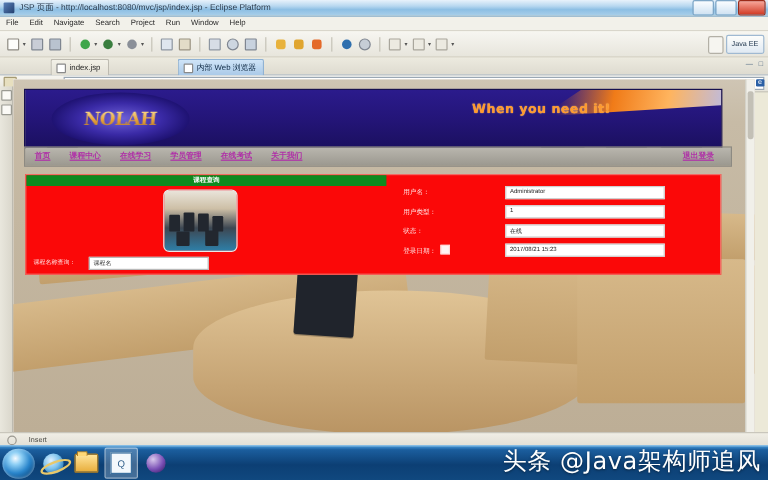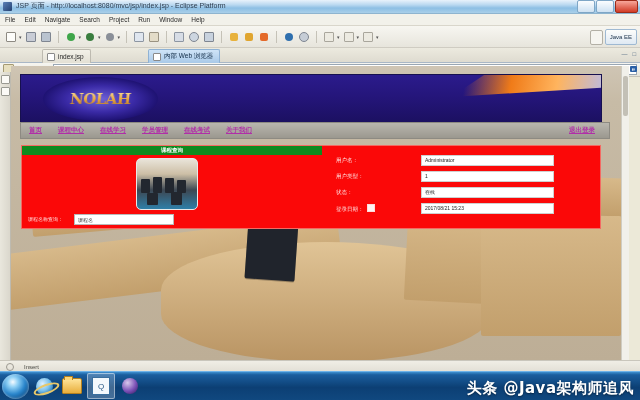--- a/index.html
+++ b/index.html
@@ -31,23 +31,23 @@
   .fold-ico{width:18px;height:14px;background:linear-gradient(180deg,#ffe49a,#e8ae3c);
     border:1px solid #b4801f;border-radius:2px 2px 1px 1px;position:relative;}
   .fold-ico:before{content:"";position:absolute;left:1px;top:-3px;width:7px;height:3px;
     background:#ffd877;border:1px solid #b4801f;border-bottom:none;border-radius:1px 1px 0 0;}
   .ecl-ico{width:16px;height:16px;border-radius:50%;
     background:radial-gradient(circle at 35% 30%,#d8c8ec,#7a4fb5 55%,#2b1455 100%);}
   .qq-ico{width:16px;height:16px;border:1px solid #3a6f9e;background:#f3f8fc;
     display:flex;align-items:center;justify-content:center;font-size:8px;color:#2a5a86;}
 
   
-  .watermark{position:absolute;right:6px;bottom:2px;color:#fff;font-size:15px;
+  .watermark{position:absolute;right:6px;bottom:2px;color:#fff;font-size:20px;
     font-family:"DejaVu Sans",sans-serif;letter-spacing:.5px;
-    text-shadow:0 1px 2px rgba(0,0,0,.45);white-space:nowrap;font-weight:bold;}
+    text-shadow:0 1px 2px rgba(0,0,0,.45);white-space:nowrap;}
 
   
   .win{position:absolute;left:0;top:0;width:640px;height:372px;overflow:hidden;
     background:#ece9d8;}
   .titlebar{height:13px;width:640px;position:relative;
     background:linear-gradient(180deg,#e8f2fb 0%,#b9d8f0 38%,#8dbfe4 62%,#a9cfe9 100%);
     border-bottom:1px solid #8eb4cf;}
   .tb-text{position:absolute;left:16px;top:1px;font-size:7px;color:#2b3b4d;
     white-space:nowrap;overflow:hidden;width:430px;filter:blur(.35px);}
   .tb-ico{position:absolute;left:3px;top:2px;width:9px;height:9px;
@@ -353,20 +353,21 @@
         <div class="chair" style="left:514px;top:92px;width:34px;height:42px;"></div>
         <div class="desk" style="left:470px;top:150px;width:140px;height:120px;"></div>
       </div>
 
       <div class="banner">
         <div class="blogo">
           <span class="blogo-txt">NOLAH</span>
         </div>
         <div class="bswoosh"></div>
         <div class="btag">
+          <div class="l2">When you need it!</div>
         </div>
       </div>
 
       <div class="navbar">
         <a>首页</a>
         <a>课程中心</a>
         <a>在线学习</a>
         <a>学员管理</a>
         <a>在线考试</a>
         <a>关于我们</a>

